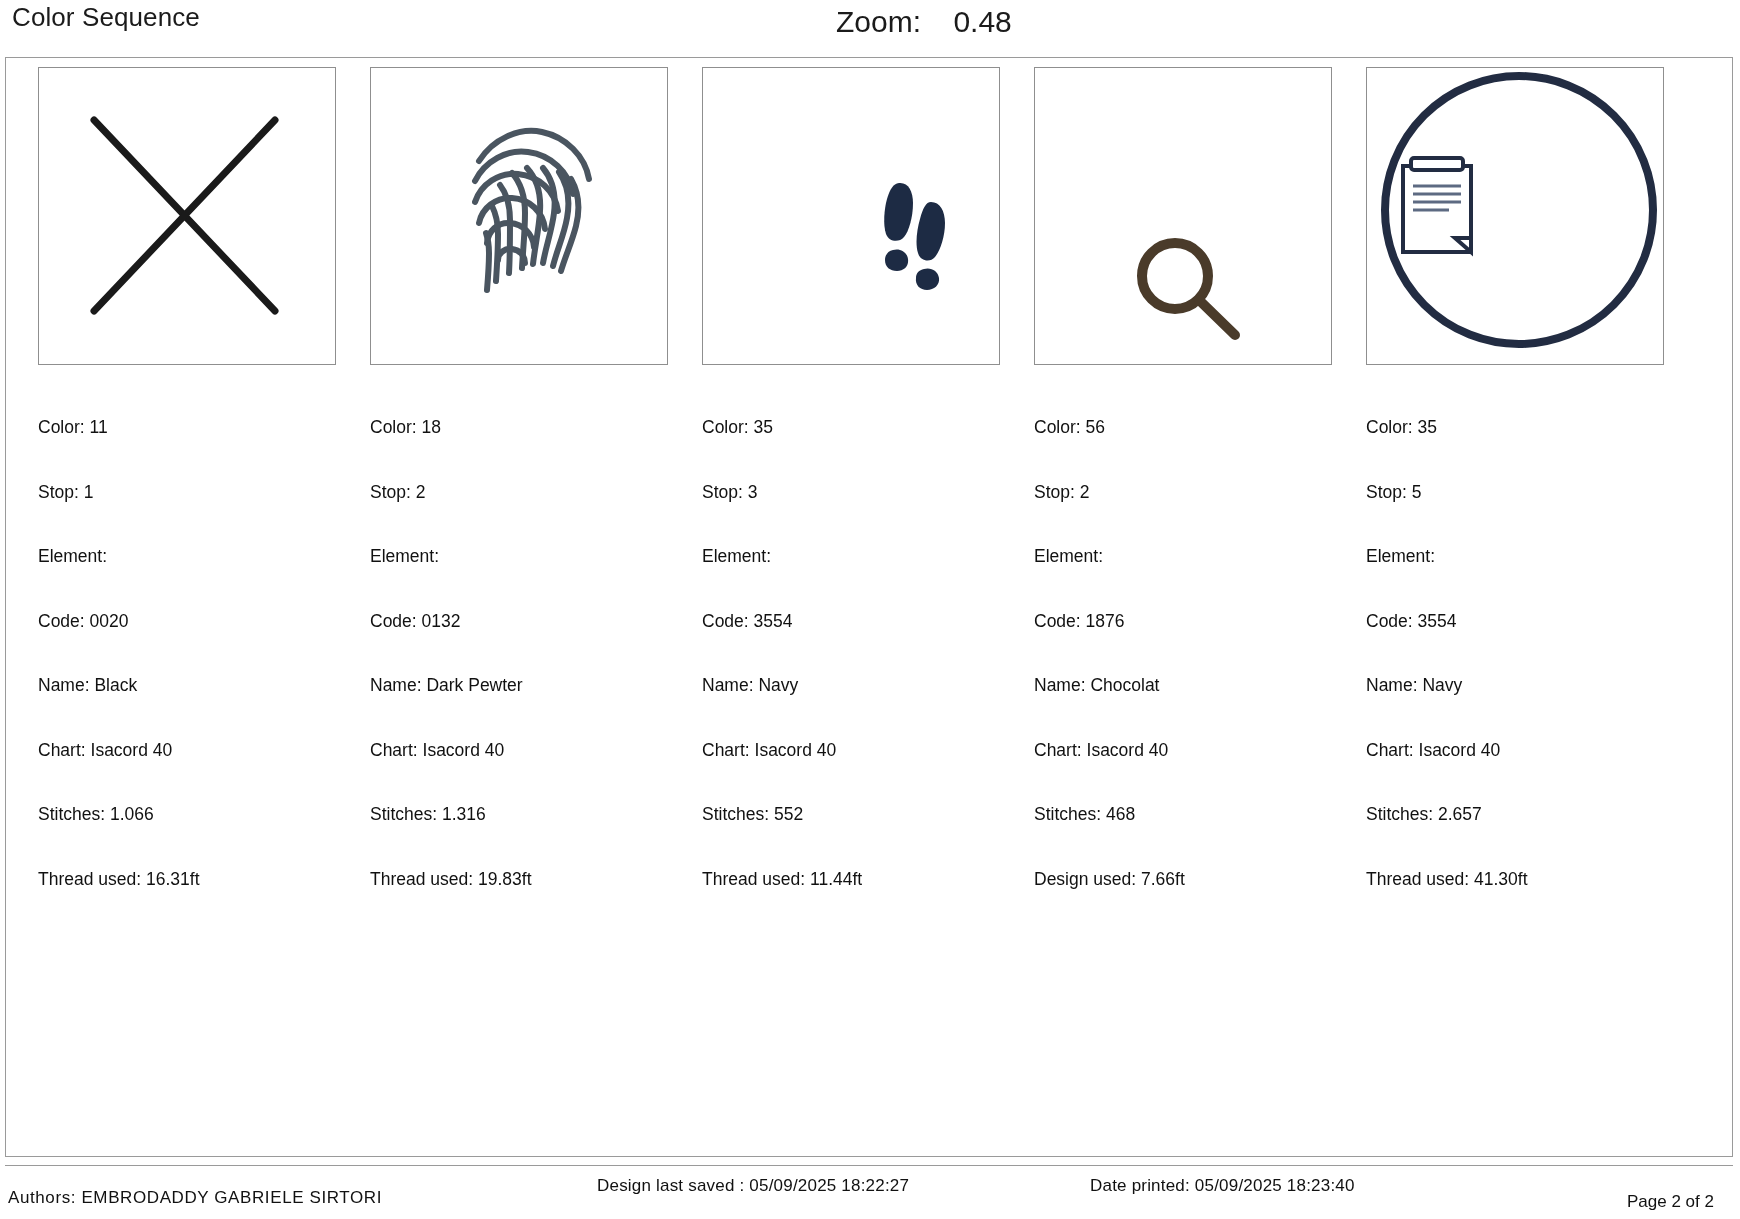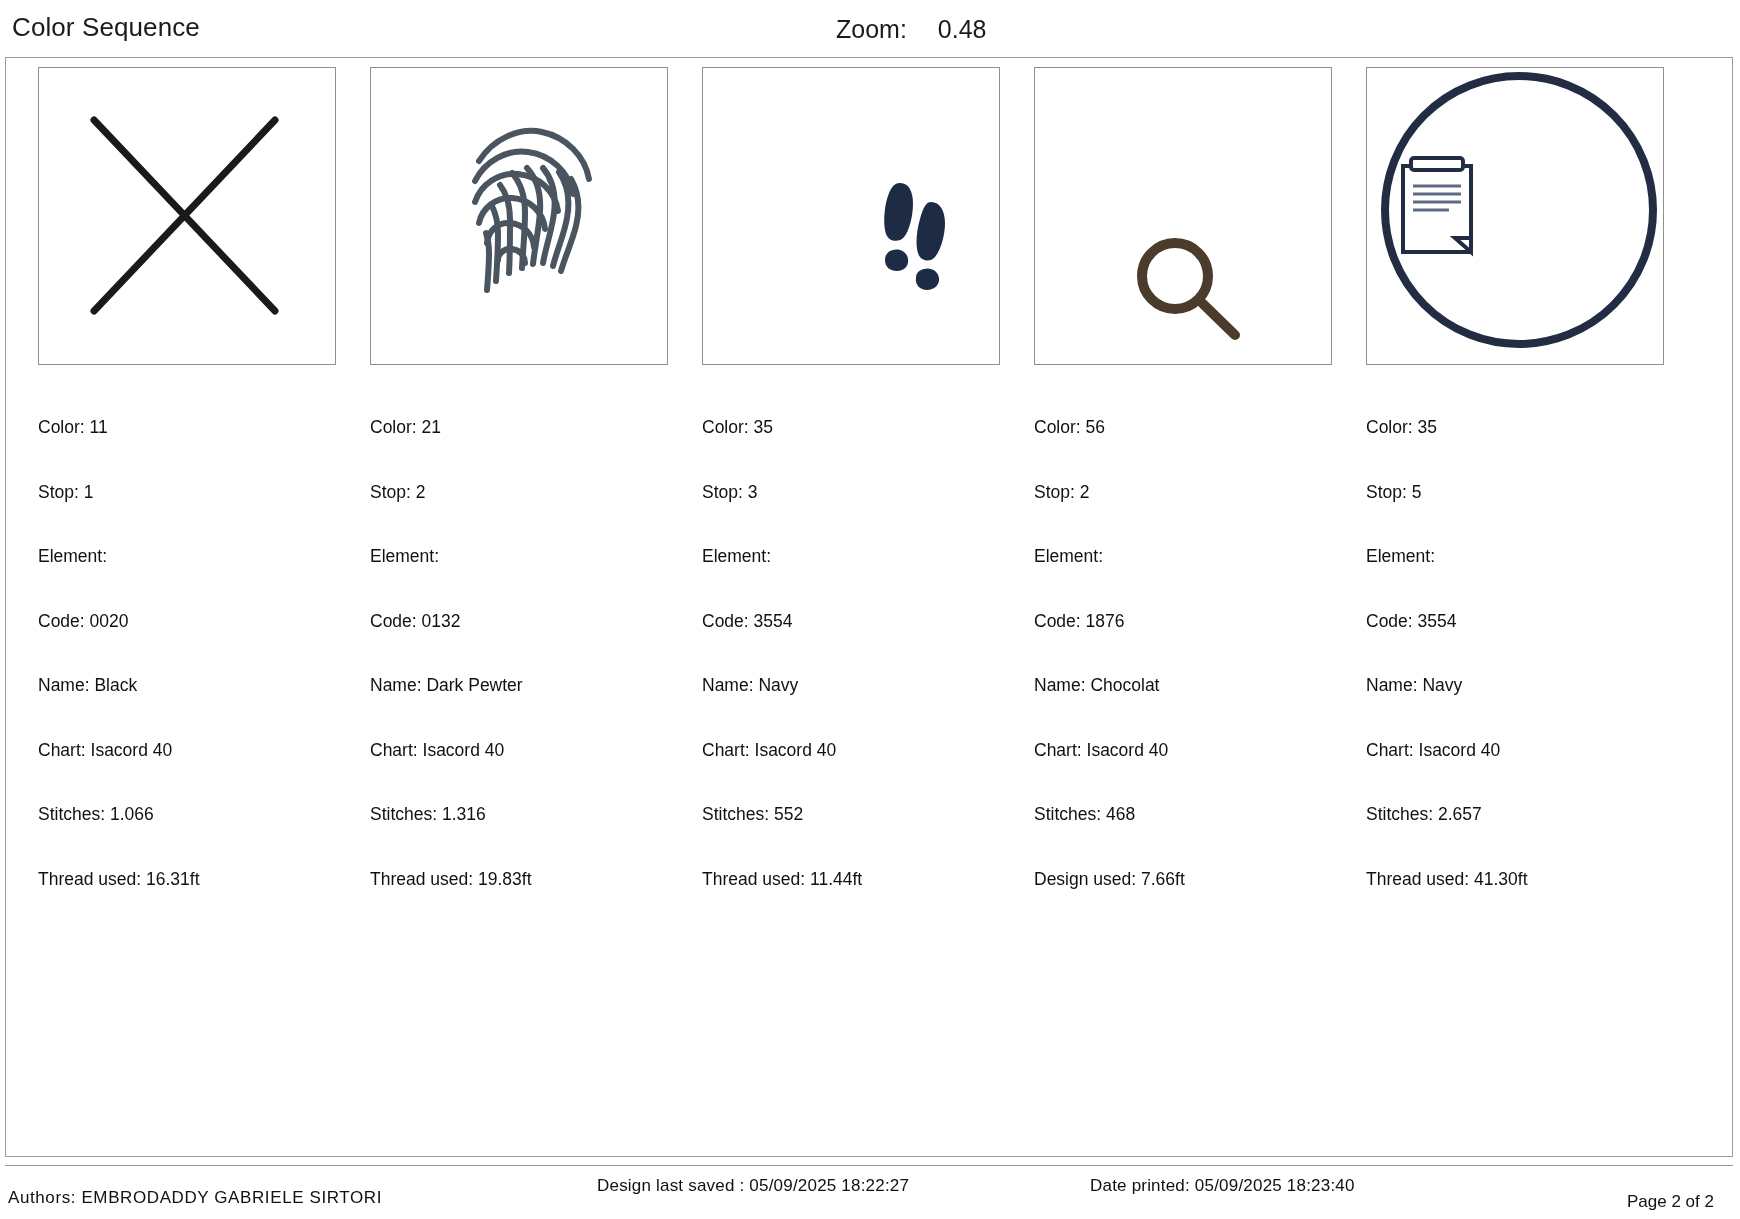--- a/index.html
+++ b/index.html
@@ -10,38 +10,38 @@
   body {
     width: 1740px;
     height: 1219px;
     font-family: "Liberation Sans", sans-serif;
     color: #000000;
     position: relative;
     overflow: hidden;
   }
   .header {
     position: absolute;
-    top: 10px;
+    top: 0;
     left: 0;
     width: 1740px;
     height: 55px;
   }
   .header-title {
     position: absolute;
     left: 12px;
     top: 2px;
     font-size: 26px;
     color: #1b1b1b;
     letter-spacing: .1px;
   }
   .zoom-group {
     position: absolute;
     left: 836px;
     top: 5px;
-    font-size: 25px;
+    font-size: 30px;
     color: #1b1b1b;
     text-align: right;
   }
   .zoom-label { display: inline-block; }
   .zoom-value { display: inline-block; margin-left: 24px; }
 
   .page-frame {
     position: absolute;
     left: 5px;
     top: 57px;
@@ -153,21 +153,21 @@
           <path d="M172 100c10 12 13 29 11 45-2 17-8 33-11 50"></path>
           <path d="M156 100c10 11 14 27 13 43-1 18-5 35-7 53"></path>
           <path d="M141 105c9 10 13 25 13 40 0 19-2 37-3 55"></path>
           <path d="M129 117c7 9 10 22 10 35 0 18 0 36-1 53"></path>
           <path d="M121 138c4 8 6 18 6 28 0 16-1 32-2 47"></path>
           <path d="M115 165c2 6 3 13 3 20 0 13-1 25-2 37"></path>
         </g>
       </svg>
     </div>
     <div class="meta">
-      <div>Color: 21</div>
+      <div>Color: 18</div>
       <div>Stop: 2</div>
       <div>Element:</div>
       <div>Code: 0132</div>
       <div>Name: Dark Pewter</div>
       <div>Chart: Isacord 40</div>
       <div>Stitches: 1.316</div>
       <div>Thread used: 19.83ft</div>
     </div>
   </div>
 

